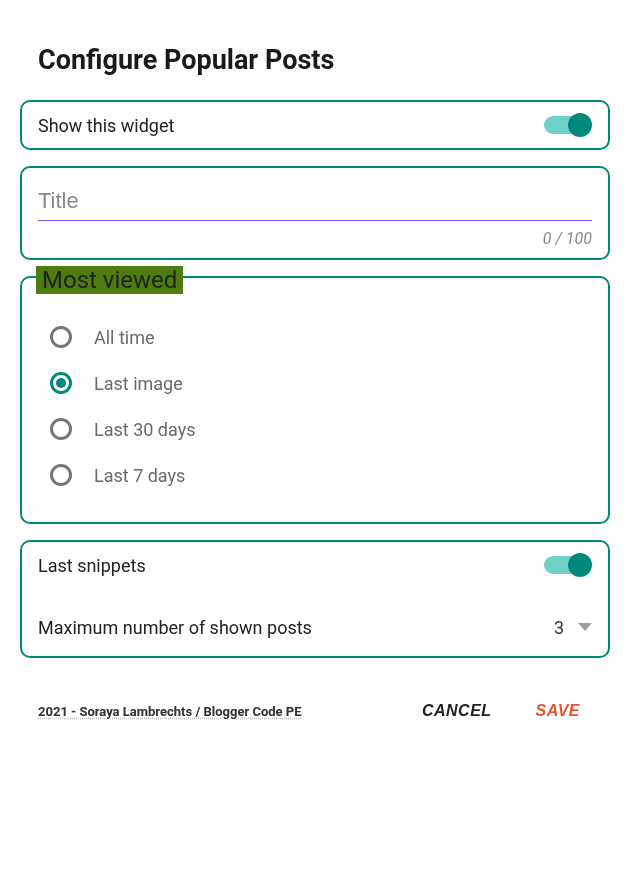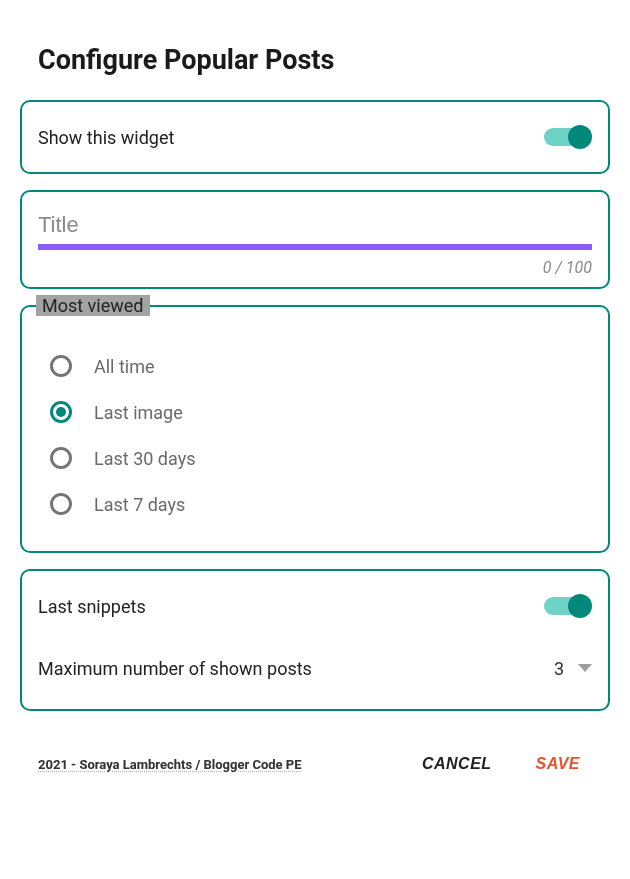--- a/index.html
+++ b/index.html
@@ -14,21 +14,21 @@
     .wrap { padding: 36px 20px 0 20px; }
     .title {
       font-size: 27px;
       font-weight: 700;
       margin: 8px 0 24px 18px;
       color: #1a1a1a;
     }
     .panel {
       border: 2px solid #00897b;
       border-radius: 10px;
-      padding: 14px 16px;
+      padding: 2px 16px;
       margin-bottom: 16px;
     }
     
     .row {
       display: flex;
       align-items: center;
       justify-content: space-between;
       min-height: 42px;
     }
     .row-label { font-size: 18px; color: #222; }
@@ -46,42 +46,42 @@
     .switch .thumb {
       position: absolute; right: 0; top: 50%; transform: translateY(-50%);
       width: 24px; height: 24px; border-radius: 50%;
       background: #00897b;
     }
     
     .input-panel { padding: 10px 16px 10px 16px; }
     .text-input {
       width: 100%;
       border: none;
-      border-bottom: 6px solid #8b5cf6;
+      border-bottom: 1px solid #8b5cf6;
       padding: 10px 0 6px 0;
       font-size: 22px;
       color: #555;
       outline: none;
     }
     .text-input::placeholder { color: #8a8a8a; }
     .counter {
       text-align: right;
       color: #8a8a8a;
       font-size: 16px;
       margin-top: 8px;
       font-style: italic;
     }
     
     .group-panel { position: relative; padding: 26px 28px 24px 28px; }
     .legend {
       position: absolute;
       top: -12px; left: 14px;
-      background: #a3a3a3;
+      background: #4d7c0f;
       padding: 0 6px;
-      font-size: 18px;
+      font-size: 24px;
       color: #222;
     }
     .radio-list { margin-top: 10px; }
     .radio-row {
       display: flex;
       align-items: flex-end;
       gap: 22px;
       padding: 12px 0;
     }
     .radio {

